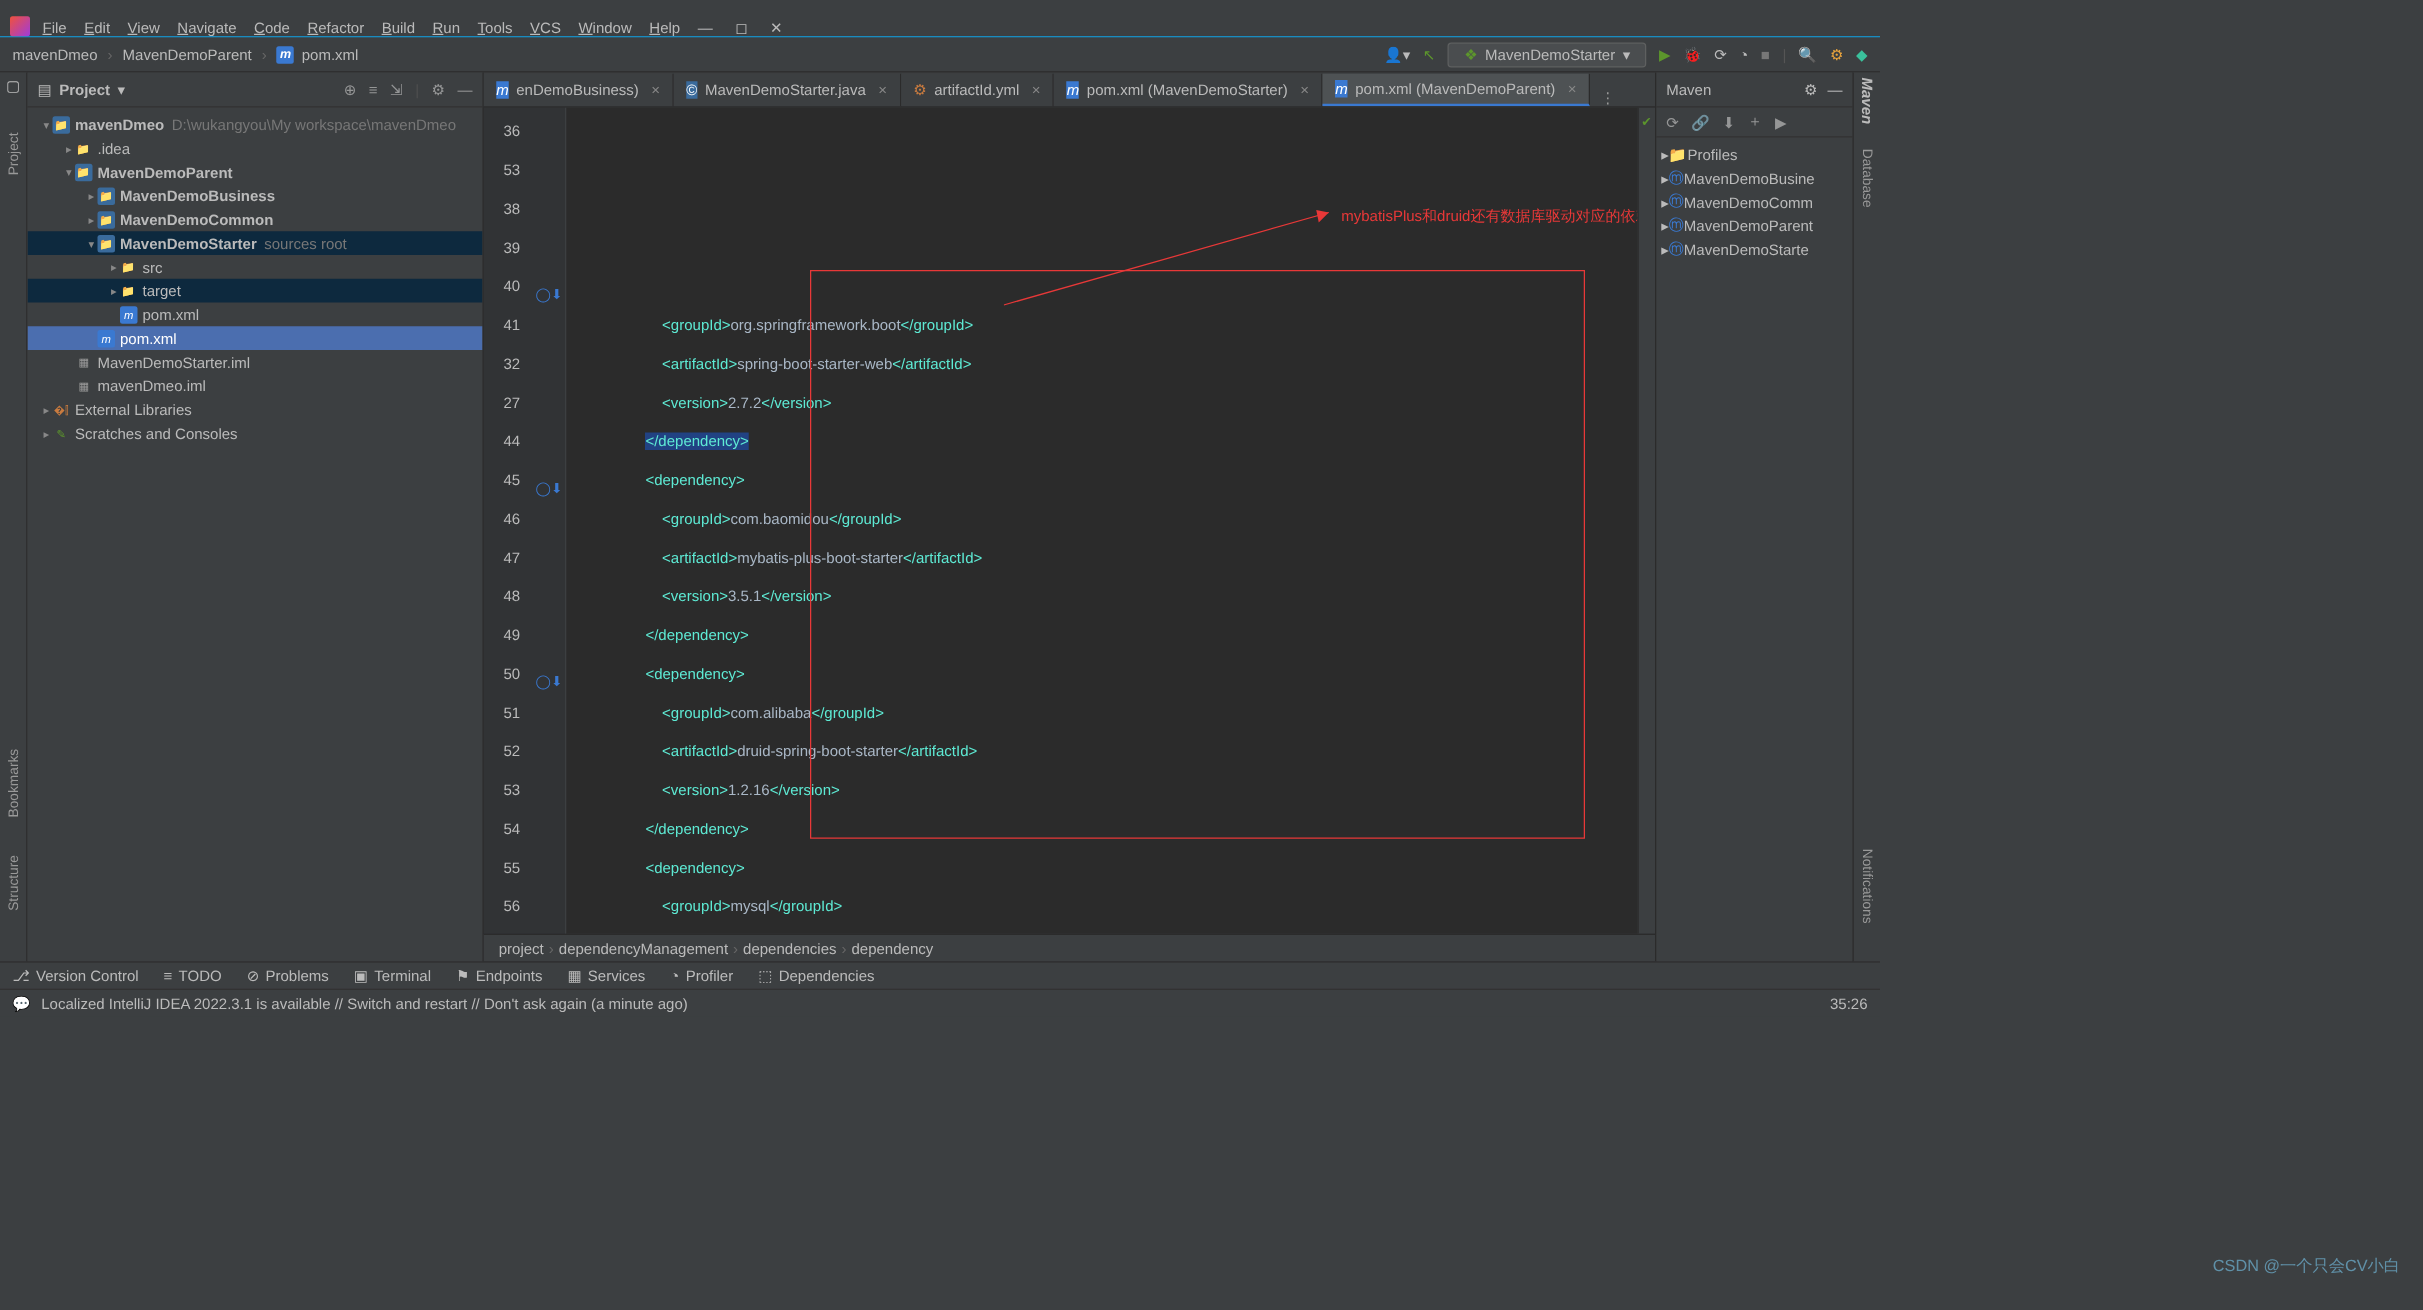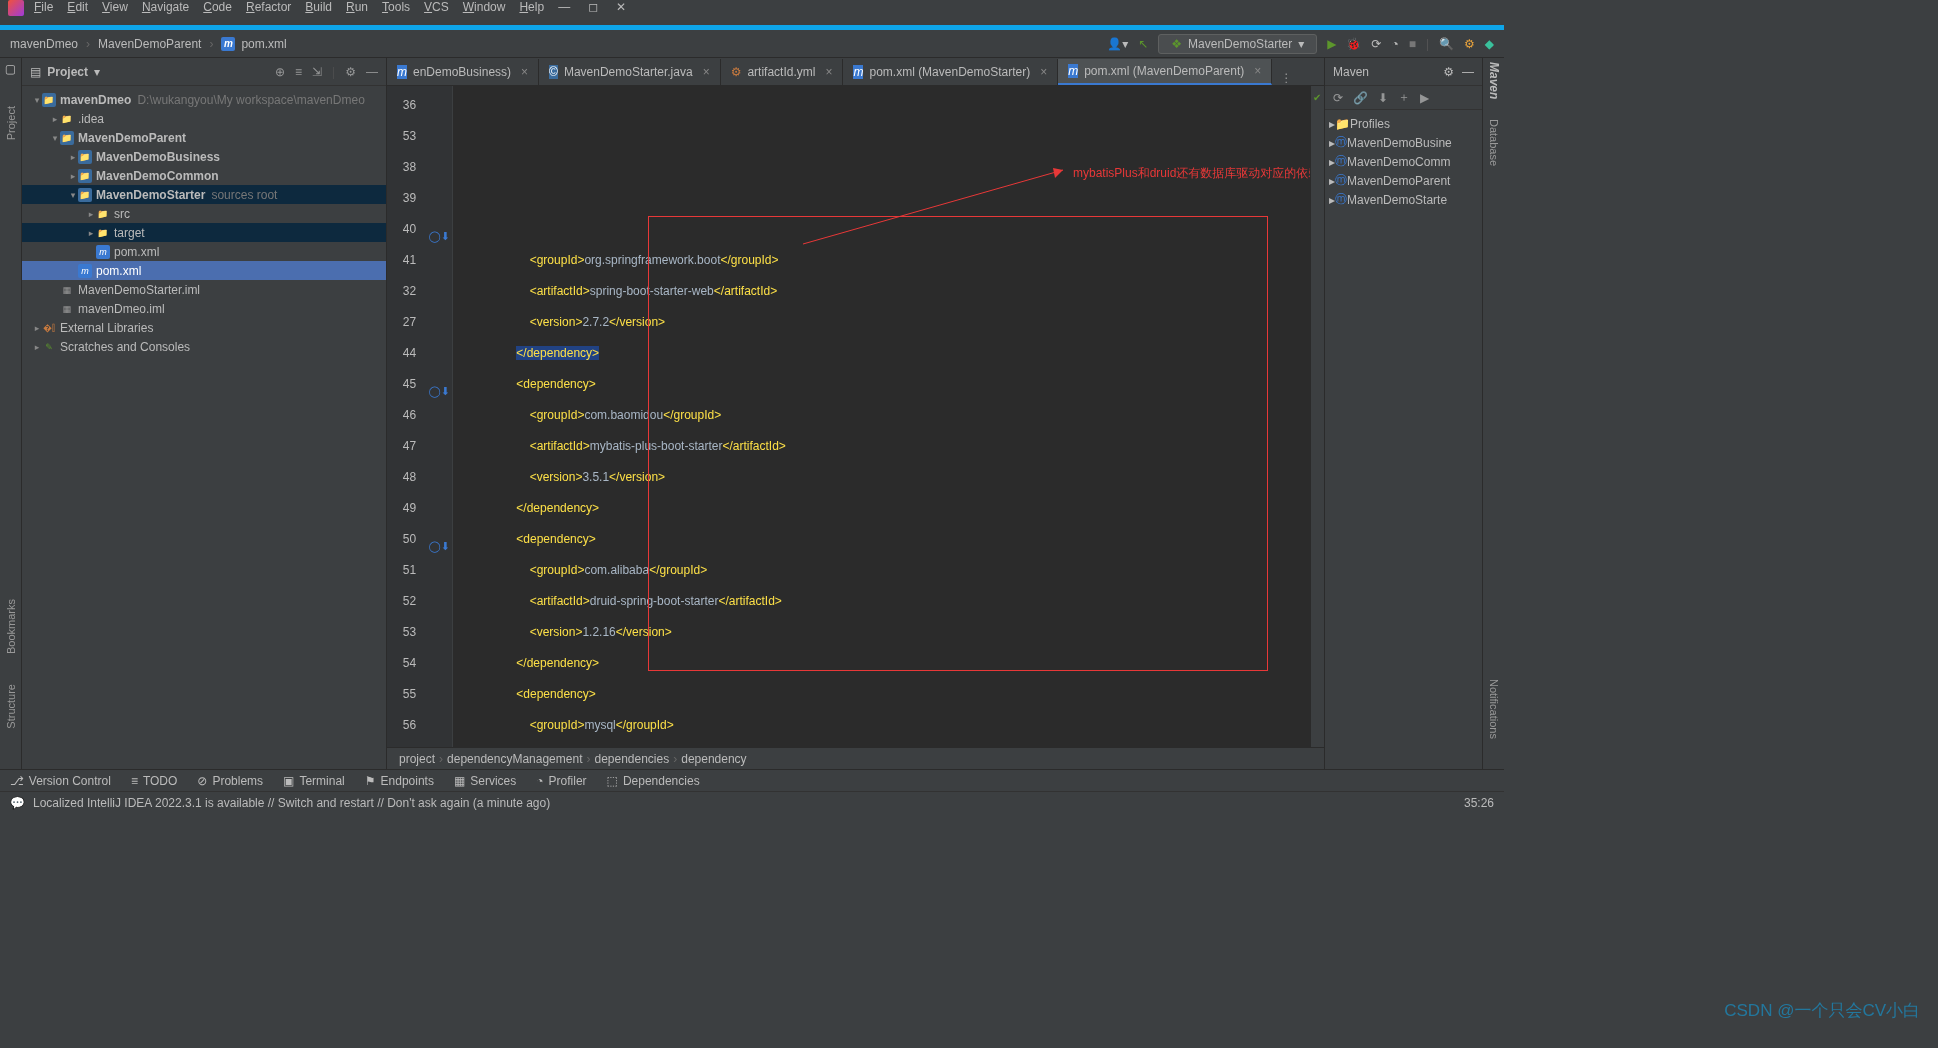--- a/index.html
+++ b/index.html
@@ -1,17 +1,17 @@
 <!DOCTYPE html>
 <html><head>
 <meta charset="utf-8">
 <style>
 *{margin:0;padding:0;box-sizing:border-box;font-family:"Segoe UI",Arial,sans-serif;font-size:12px;color:#bbb;user-select:none}
 body{background:#3c3f41;overflow:hidden;width:1504px;height:813px}
-.titlebar{height:30px;background:#3c3f41;display:flex;align-items:flex-start;padding:0 8px;border-bottom:5px solid #0ea5e9}
+.titlebar{height:30px;background:#3c3f41;display:flex;align-items:flex-end;padding:0 8px;border-bottom:1px solid #0ea5e9}
 .titlebar .logo{width:16px;height:16px;margin-right:10px;background:linear-gradient(135deg,#f0513c,#9f3bdb);border-radius:2px}
 .titlebar .menu span{margin-right:14px;cursor:pointer}
 .titlebar .menu span u{text-decoration:underline}
 .titlebar .wintitle{flex:1;text-align:center;color:#777}
 .titlebar .winbtns{display:flex;gap:18px;font-size:13px;color:#aaa}
 .navbar{height:28px;background:#3c3f41;display:flex;align-items:center;padding:0 10px;border-bottom:1px solid #2b2b2b}
 .navbar .crumb{display:flex;align-items:center;gap:4px}
 .navbar .crumb .sep{color:#666;margin:0 4px}
 .navbar .crumb .micon{width:14px;height:14px;background:#3a79d1;border-radius:2px;display:inline-flex;align-items:center;justify-content:center;color:#fff;font-weight:bold;font-style:italic;font-size:10px;margin-right:2px}
 .navbar .spacer{flex:1}
@@ -40,42 +40,42 @@
 .tabs .tab{height:26px;display:flex;align-items:center;padding:0 10px;gap:6px;background:#3c3f41;border-right:1px solid #2b2b2b;cursor:pointer;white-space:nowrap}
 .tabs .tab.active{background:#4e5254;border-bottom:2px solid #3a79d1}
 .tabs .tab .x{color:#888;margin-left:4px}
 .tabs .more{padding:0 8px;color:#999}
 .codewrap{flex:1;display:flex;overflow:hidden;position:relative}
 .gutter{width:66px;background:#313335;border-right:1px solid #3c3f41;font-family:Consolas,monospace;font-size:14px;color:#606366;text-align:center;padding:4px 20px 0 0;line-height:31px;position:relative}
 .gutter .gline{position:relative;height:31px}
 .gutter .gic{position:absolute;right:-18px;top:7px;color:#3a79d1;font-size:11px}
 .code{flex:1;font-family:Consolas,monospace;font-size:16px;line-height:31px;padding:4px 0 0 0;white-space:pre;color:#a9b7c6;position:relative;overflow:hidden}
 .code .ln{height:31px;padding-left:10px}
-.code .tag{color:#fde047}
+.code .tag{color:#5eead4}
 .code .txt{color:#a9b7c6}
 .code .hl{background:#214283}
 .redbox{position:absolute;border:1px solid #e83838;pointer-events:none}
 .redlabel{position:absolute;color:#e83838;font-size:12px}
 .redarrow{position:absolute;pointer-events:none}
 .scv{width:14px;background:#3c3f41;border-left:1px solid #2b2b2b;position:relative}
 .scv .ok{position:absolute;top:6px;left:2px;color:#5c962c;font-size:10px}
 .breadbar{height:22px;background:#3c3f41;border-top:1px solid #2b2b2b;display:flex;align-items:center;padding:0 12px;gap:4px;color:#aaa;font-size:11px}
 .breadbar .sep{color:#666}
 .mavenpanel{width:158px;background:#3c3f41;border-left:1px solid #2b2b2b;display:flex;flex-direction:column}
 .mvhead{height:28px;display:flex;align-items:center;padding:0 8px;border-bottom:1px solid #323232}
 .mvhead .sp{flex:1}
 .mvtoolbar{height:24px;display:flex;align-items:center;gap:10px;padding:0 8px;border-bottom:1px solid #323232}
 .mvtoolbar span{opacity:.7;cursor:pointer}
 .mvtree{flex:1;padding:4px 0;overflow:hidden}
 .mvtree .row{display:flex;align-items:center;height:19px;padding-left:4px;white-space:nowrap;cursor:pointer}
 .btmtool{height:22px;background:#3c3f41;border-top:1px solid #2b2b2b;display:flex;align-items:center;padding:0 10px;gap:20px}
 .btmtool .it{display:flex;align-items:center;gap:5px;cursor:pointer;color:#aaa}
 .status{height:22px;background:#3c3f41;border-top:1px solid #323232;display:flex;align-items:center;padding:0 10px;color:#999;font-size:11px}
 .status .sp{flex:1}
-.watermark{position:absolute;right:18px;bottom:26px;color:#0ea5e9;font-size:17px;opacity:.55;pointer-events:none}
+.watermark{position:absolute;right:18px;bottom:26px;color:#7dd3fc;font-size:13px;opacity:.55;pointer-events:none}
 </style>
 </head>
 <body>
 
 <div class="titlebar">
   <div class="logo"></div>
   <div class="menu" id="menubar"><span><u>F</u>ile</span><span><u>E</u>dit</span><span><u>V</u>iew</span><span><u>N</u>avigate</span><span><u>C</u>ode</span><span><u>R</u>efactor</span><span><u>B</u>uild</span><span><u>R</u>un</span><span><u>T</u>ools</span><span><u>V</u>CS</span><span><u>W</u>indow</span><span><u>H</u>elp</span></div>
   <div class="winbtns">
     <span>—</span>
     <span>◻</span>

